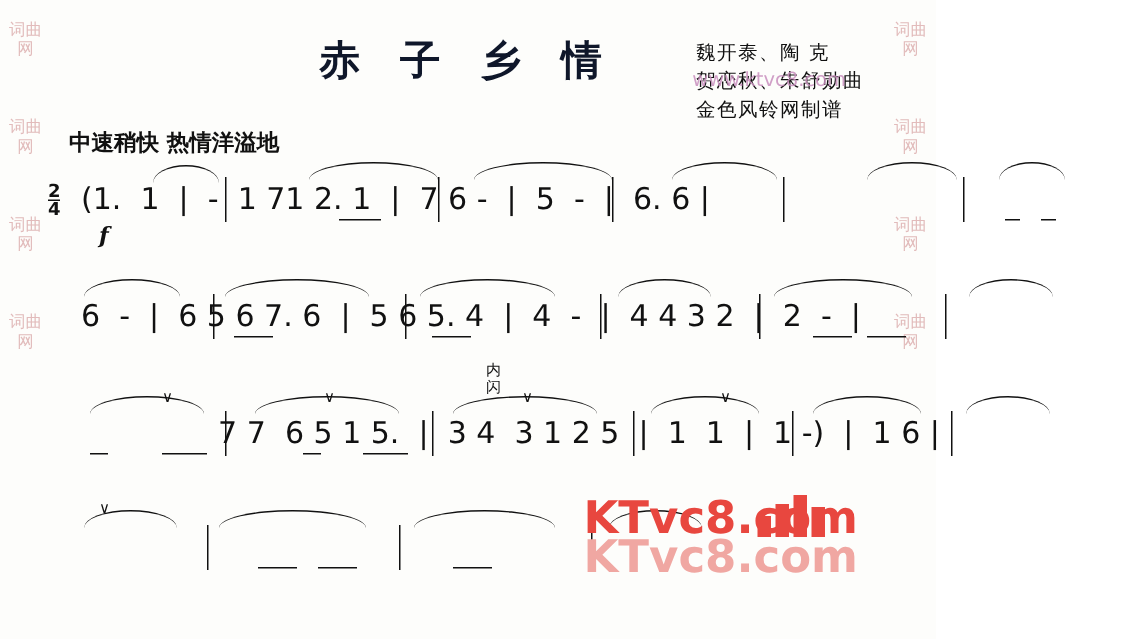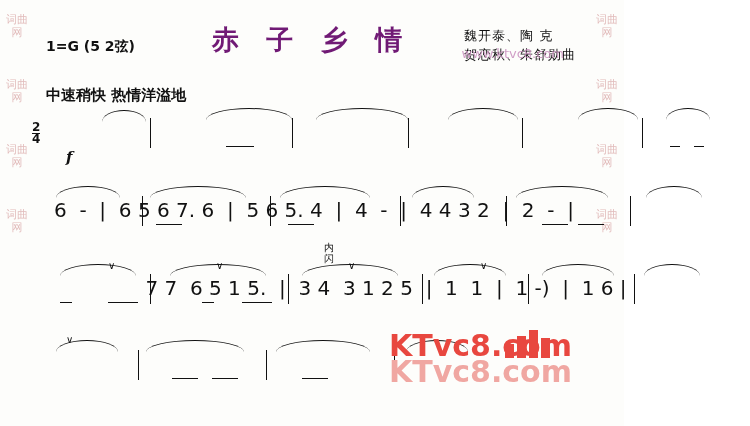--- a/index.html
+++ b/index.html
@@ -42,22 +42,22 @@
 
   
   .title {
     position: absolute;
     left: 0; right: 0;
     top: 22px;
     text-align: center;
     font-size: 27px;
     font-weight: bold;
     letter-spacing: 10px;
-    color: #701a75;
-    font-family: Liberation Sans, sans-serif;
+    color: #0f172a;
+    font-family: Liberation Serif, serif;
   }
   .subtitle {
     position: absolute;
     left: 215px;
     top: 64px;
     font-size: 13px;
     color: #111;
     font-family: "DejaVu Sans", sans-serif;
     white-space: nowrap;
   }
@@ -235,36 +235,37 @@
   </div>
 
   <div class="wm-col wm-right">
     <div class="wm-block">词曲网</div>
     <div class="wm-block">词曲网</div>
     <div class="wm-block">词曲网</div>
     <div class="wm-block">词曲网</div>
   </div>
 
   <div class="title">赤 子 乡 情</div>
-  <div class="key-sig">1=G (5 2弦)</div>
   <div class="tempo">中速稍快  热情洋溢地</div>
 
   <div class="credits">
     <div>魏开泰、陶  克</div>
     <div>贺恋秋、朱舒勋曲</div>
+    <div>金色风铃网制谱</div>
   </div>
   <div class="credit-wm">www.ktvc8.com</div>
 
   <div class="staff">
 
     <div class="sys sys-1">
       <div class="meter">
         <div>2</div>
         <div style="border-top:1px solid #111;">4</div>
       </div>
+      <div class="notes" style="left:24px;">(1.  1  |  -  1 71 2. 1  |  7 6 -  |  5  -  |  6. 6 |</div>
       <div class="dyn" style="left:36px; top:28px;">f</div>
 
       <div class="slur" style="left:72px;  top:-10px; width:44px;"></div>
       <div class="slur" style="left:176px; top:-12px; width:86px;"></div>
       <div class="slur" style="left:286px; top:-12px; width:92px;"></div>
       <div class="slur" style="left:418px; top:-12px; width:70px;"></div>
       <div class="slur" style="left:548px; top:-12px; width:60px;"></div>
       <div class="slur" style="left:636px; top:-12px; width:44px;"></div>
 
       <div class="beam" style="left:196px; top:26px; width:28px;"></div>

